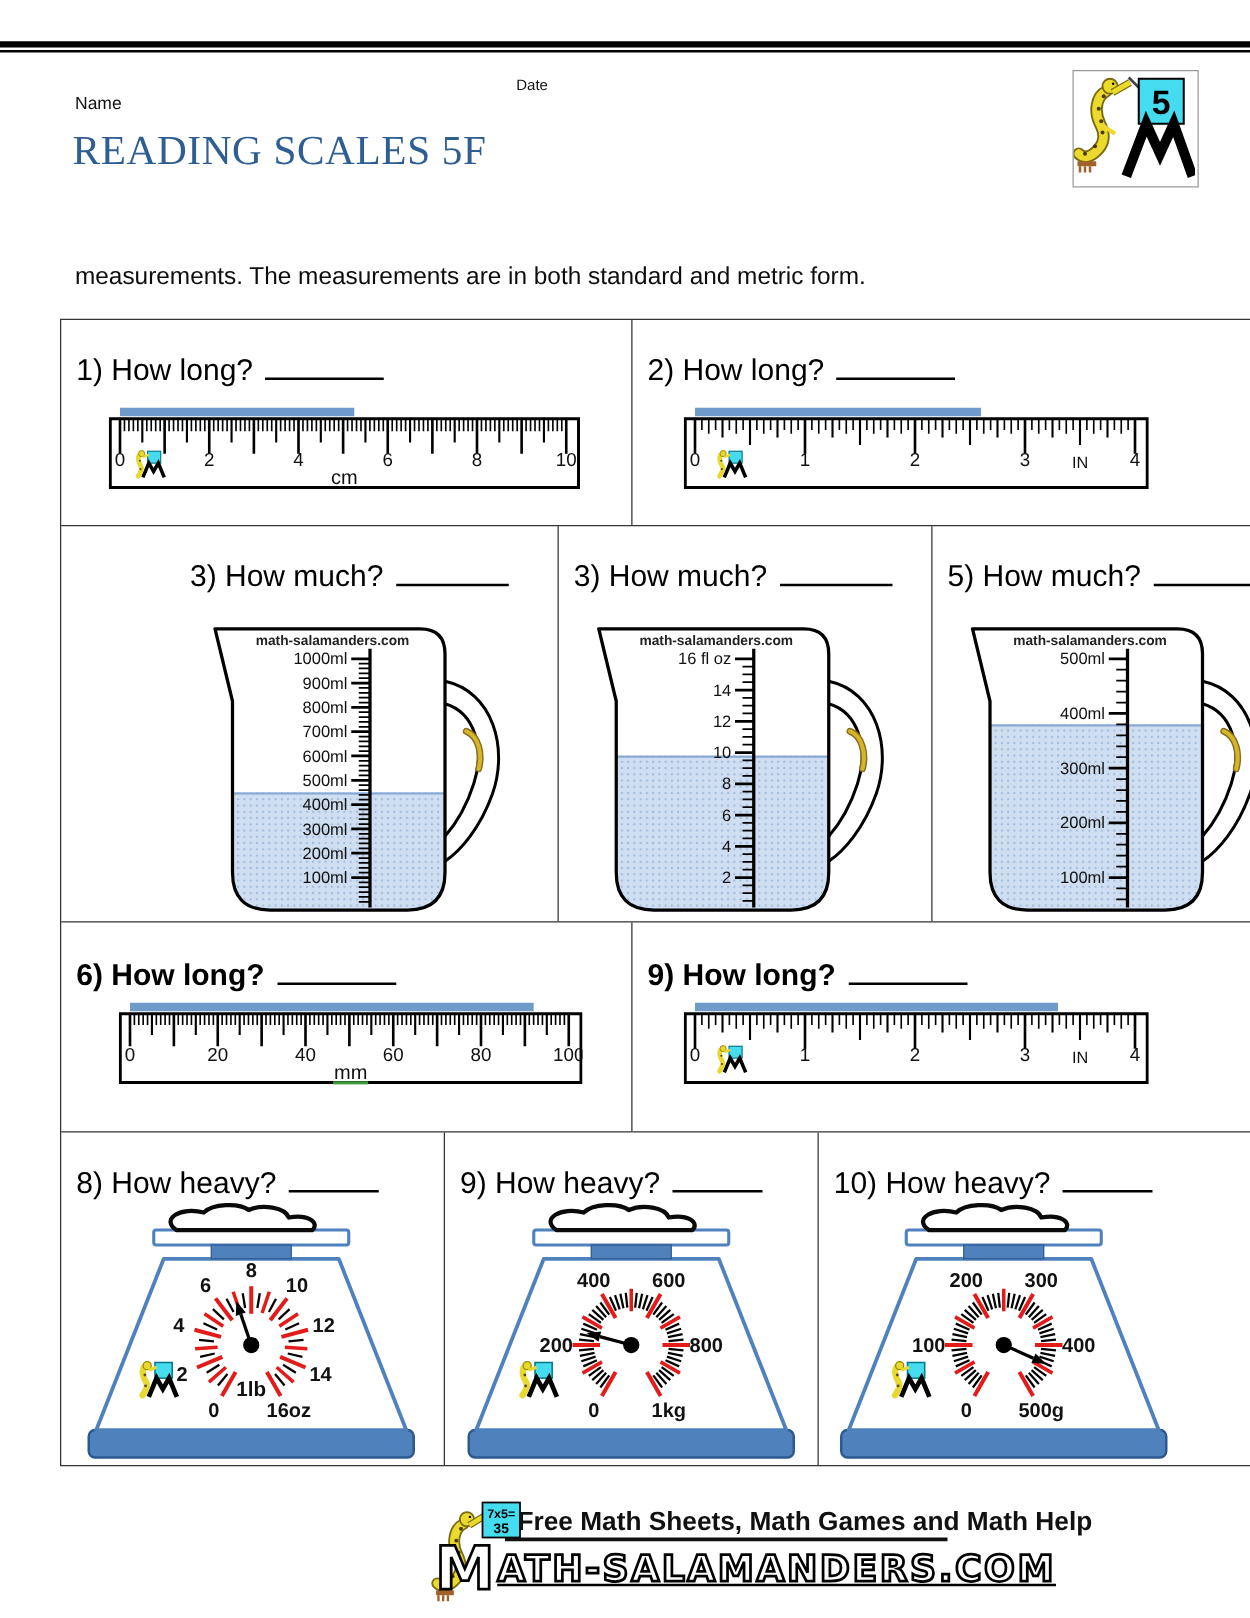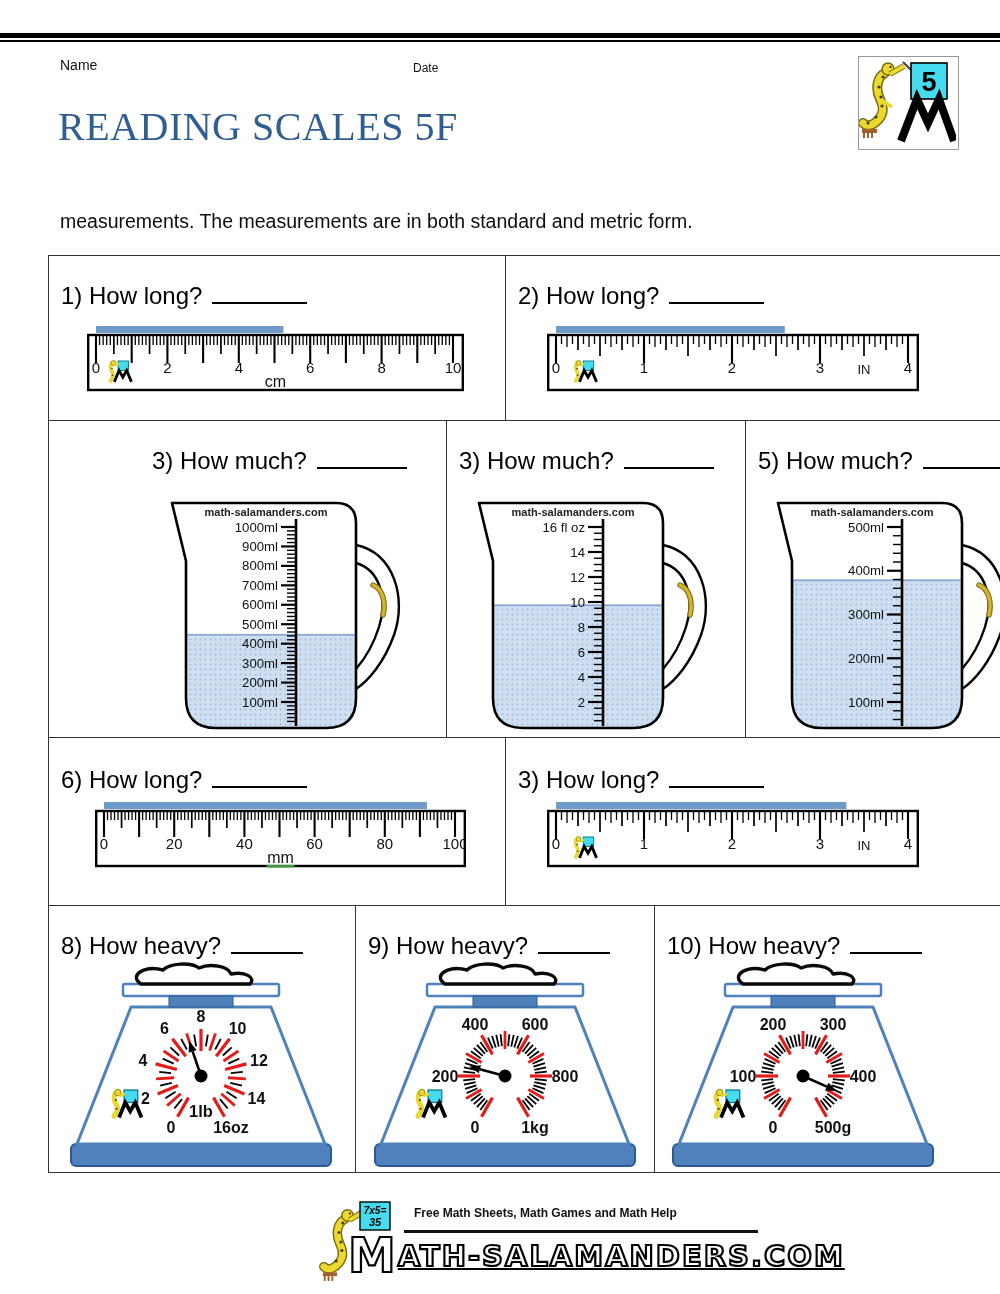--- a/index.html
+++ b/index.html
@@ -1,44 +1,44 @@
 <!DOCTYPE html>
 <html><head>
 <meta charset="utf-8">
 <style>
   html,body{margin:0;padding:0;background:#fff;}
   .page{position:relative;width:1000px;height:1294px;background:#fff;
         font-family:"Liberation Sans","DejaVu Sans",sans-serif;color:#111;overflow:hidden;}
   .rule1{position:absolute;left:0;top:33px;width:1000px;height:5px;background:#000;}
   .rule2{position:absolute;left:0;top:40px;width:1000px;height:2px;background:#000;}
-  .name-label{position:absolute;left:60px;top:57px;font-size:14px;}
+  .name-label{position:absolute;left:60px;top:74px;font-size:14px;}
   .date-label{position:absolute;left:413px;top:61px;font-size:12px;}
   .logo-box{position:absolute;left:858px;top:56px;width:99px;height:92px;border:1px solid #9a9a9a;background:#fff;}
   .page-title{position:absolute;left:58px;top:103px;margin:0;font-family:"Liberation Serif","DejaVu Serif",serif;
-        font-weight:400;font-size:40px;letter-spacing:0.5px;color:#2e5e92;}
+        font-weight:400;font-size:33px;letter-spacing:0.5px;color:#2e5e92;}
   .instructions{position:absolute;left:60px;top:166px;width:830px;margin:0;font-size:19.5px;line-height:37px;color:#0d0d0d;}
   .grid{position:absolute;left:48px;top:255px;width:996px;border:1.6px solid #333;box-sizing:border-box;background:#fff;}
   .grid-row{display:flex;border-bottom:1.3px solid #333;}
   .grid-row:last-child{border-bottom:none;}
   .cell{position:relative;box-sizing:border-box;border-right:1.3px solid #333;}
   .cell:last-child{border-right:none;}
   .r1{height:164px;} .r2{height:316px;justify-content:flex-end;} .r3{height:167px;} .r4{height:266px;}
   .w456{width:457px;} .w447{width:446px;}
   .w306{width:307px;} .w299{width:299px;} .w297{width:297px;}
   .qtitle{position:absolute;left:12px;top:22px;font-size:24px;color:#000;white-space:nowrap;}
-  .r3 .qtitle{top:24px;}
+  .r3 .qtitle{top:24px;font-weight:bold;}
   .blank{display:inline-block;border-bottom:2.5px solid #000;height:1em;margin-left:10px;vertical-align:baseline;}
   .blank.w95{width:95px;} .blank.w90{width:90px;} .blank.w72{width:72px;}
   .widget{position:absolute;}
   .fig-q1{left:38px;top:70px;} .fig-q2{left:41px;top:70px;}
   .fig-q3,.fig-q4,.fig-q5{left:24px;top:72px;}
   .fig-q6{left:46px;top:64px;} .fig-q7{left:41px;top:64px;}
   .fig-q8{left:16px;top:56px;} .fig-q9{left:13px;top:56px;} .fig-q10{left:12px;top:56px;}
-  .footer-logo{position:absolute;left:318px;top:1198px;font-style:italic;}
-  .tagline{position:absolute;left:414px;top:1206px;font-size:12px;font-weight:700;color:#111;}
+  .footer-logo{position:absolute;left:344px;top:1198px;}
+  .tagline{position:absolute;left:414px;top:1206px;font-size:21px;font-weight:700;color:#111;}
   .tagline-rule{position:absolute;left:404px;top:1230px;width:354px;height:3px;background:#111;}
   .wordmark{position:absolute;left:348px;top:1227px;font-family:"DejaVu Sans","Liberation Sans",sans-serif;
         font-weight:800;color:#fff;-webkit-text-stroke:2.2px #000;letter-spacing:2px;white-space:nowrap;}
   .wordmark .big-m{font-size:48px;vertical-align:-6px;}
   .wordmark .rest{font-size:29px;text-decoration:underline;}
   svg text{font-family:"Liberation Sans","DejaVu Sans",sans-serif;}
 </style>
 </head>
 <body>
 
@@ -618,21 +618,21 @@
               <text x="79.2" y="47" text-anchor="middle" font-size="15" fill="#111">20</text>
               <text x="149.4" y="47" text-anchor="middle" font-size="15" fill="#111">40</text>
               <text x="219.6" y="47" text-anchor="middle" font-size="15" fill="#111">60</text>
               <text x="289.8" y="47" text-anchor="middle" font-size="15" fill="#111">80</text>
               <text x="360" y="47" text-anchor="middle" font-size="15" fill="#111">100</text>
               <text x="185.5" y="61" text-anchor="middle" font-size="16" fill="#111">mm</text>
               <rect x="171.5" y="63" width="28" height="2.5" fill="#3a9a3a"></rect>
             </svg></div>
       </div>
       <div class="cell w447">
-        <div class="qtitle"><span>3) How long?</span><span class="blank w95"></span></div>
+        <div class="qtitle"><span>9) How long?</span><span class="blank w95"></span></div>
         <div class="widget fig-q7"><svg width="372" height="78" viewBox="0 0 372 78">
               <rect x="9" y="0" width="290.4" height="7" fill="#6f9bca"></rect>
               <rect x="1.2" y="9" width="369.6" height="55" fill="#fff" stroke="#000" stroke-width="2.4"></rect>
               <line x1="9" y1="9" x2="9" y2="37" stroke="#000" stroke-width="2.1"></line>
               <line x1="14.5" y1="9" x2="14.5" y2="18" stroke="#000" stroke-width="1.3"></line>
               <line x1="20" y1="9" x2="20" y2="21" stroke="#000" stroke-width="1.3"></line>
               <line x1="25.5" y1="9" x2="25.5" y2="18" stroke="#000" stroke-width="1.3"></line>
               <line x1="31" y1="9" x2="31" y2="24" stroke="#000" stroke-width="1.7"></line>
               <line x1="36.5" y1="9" x2="36.5" y2="18" stroke="#000" stroke-width="1.3"></line>
               <line x1="42" y1="9" x2="42" y2="21" stroke="#000" stroke-width="1.3"></line>

